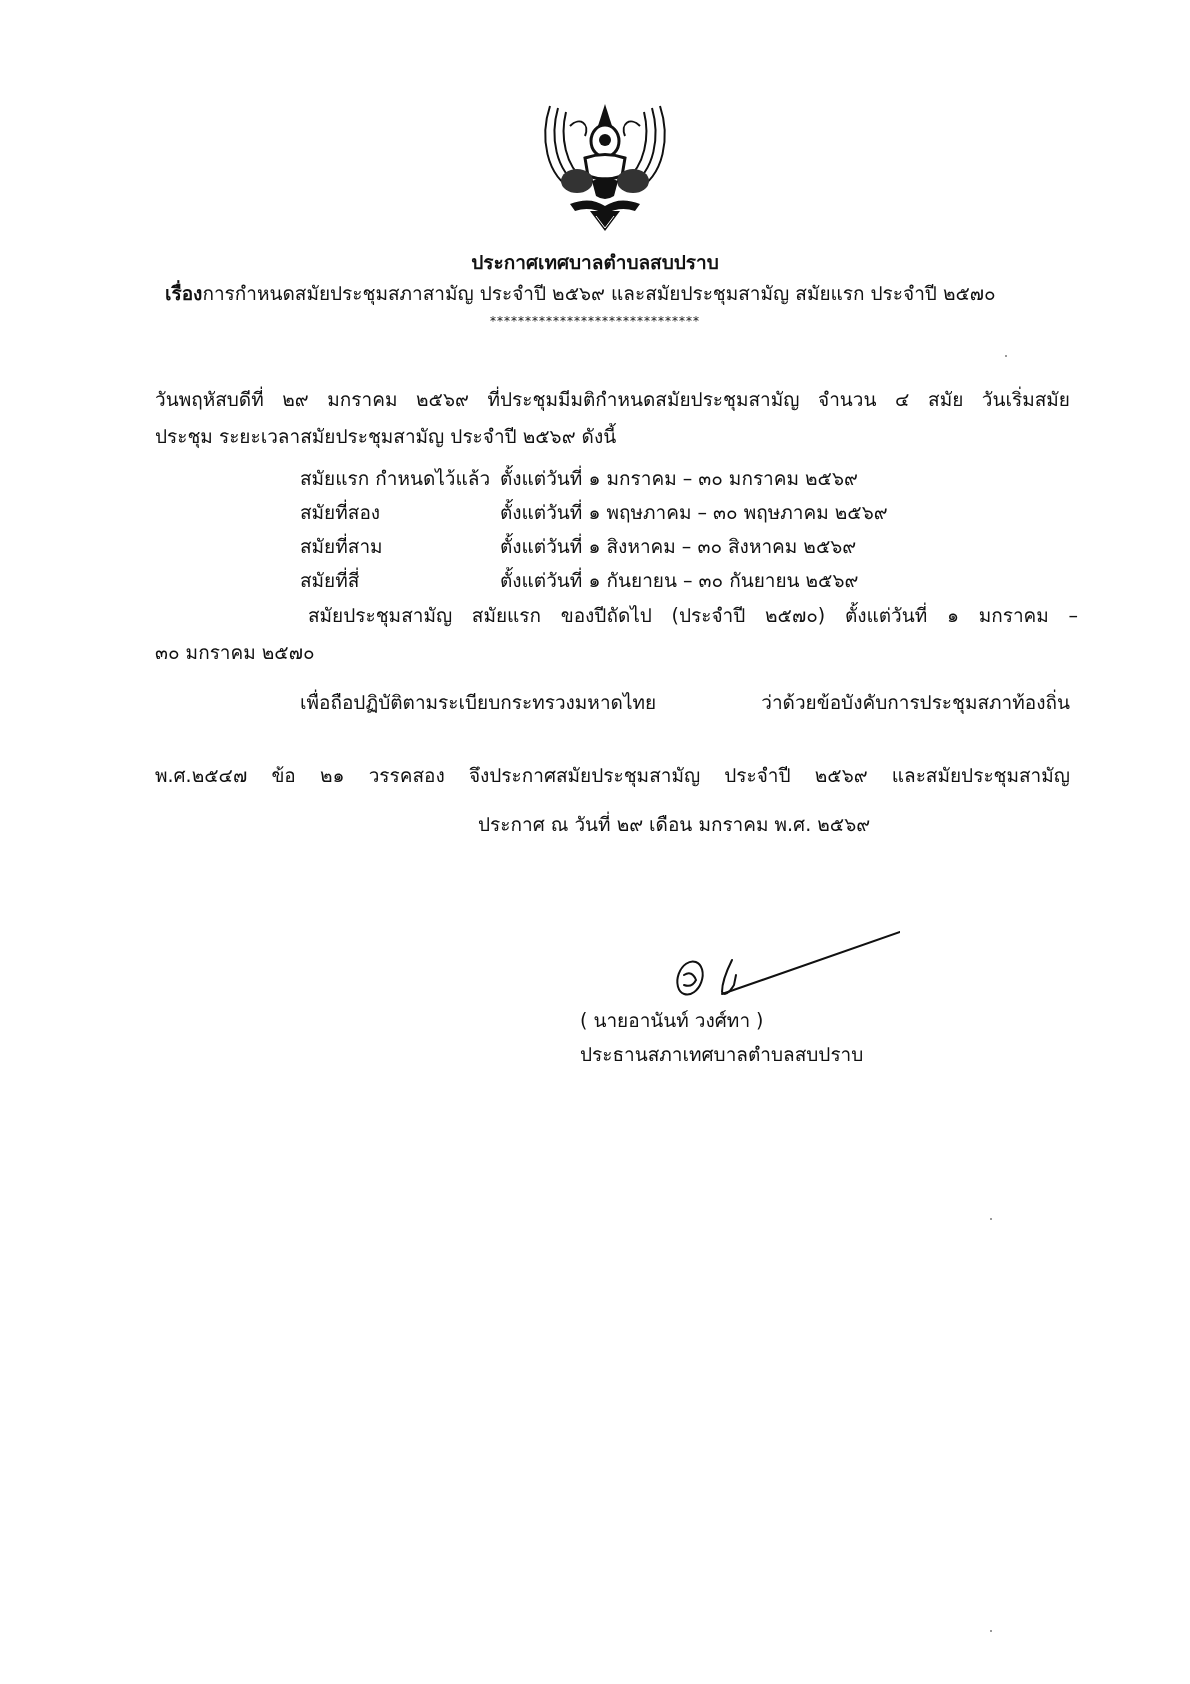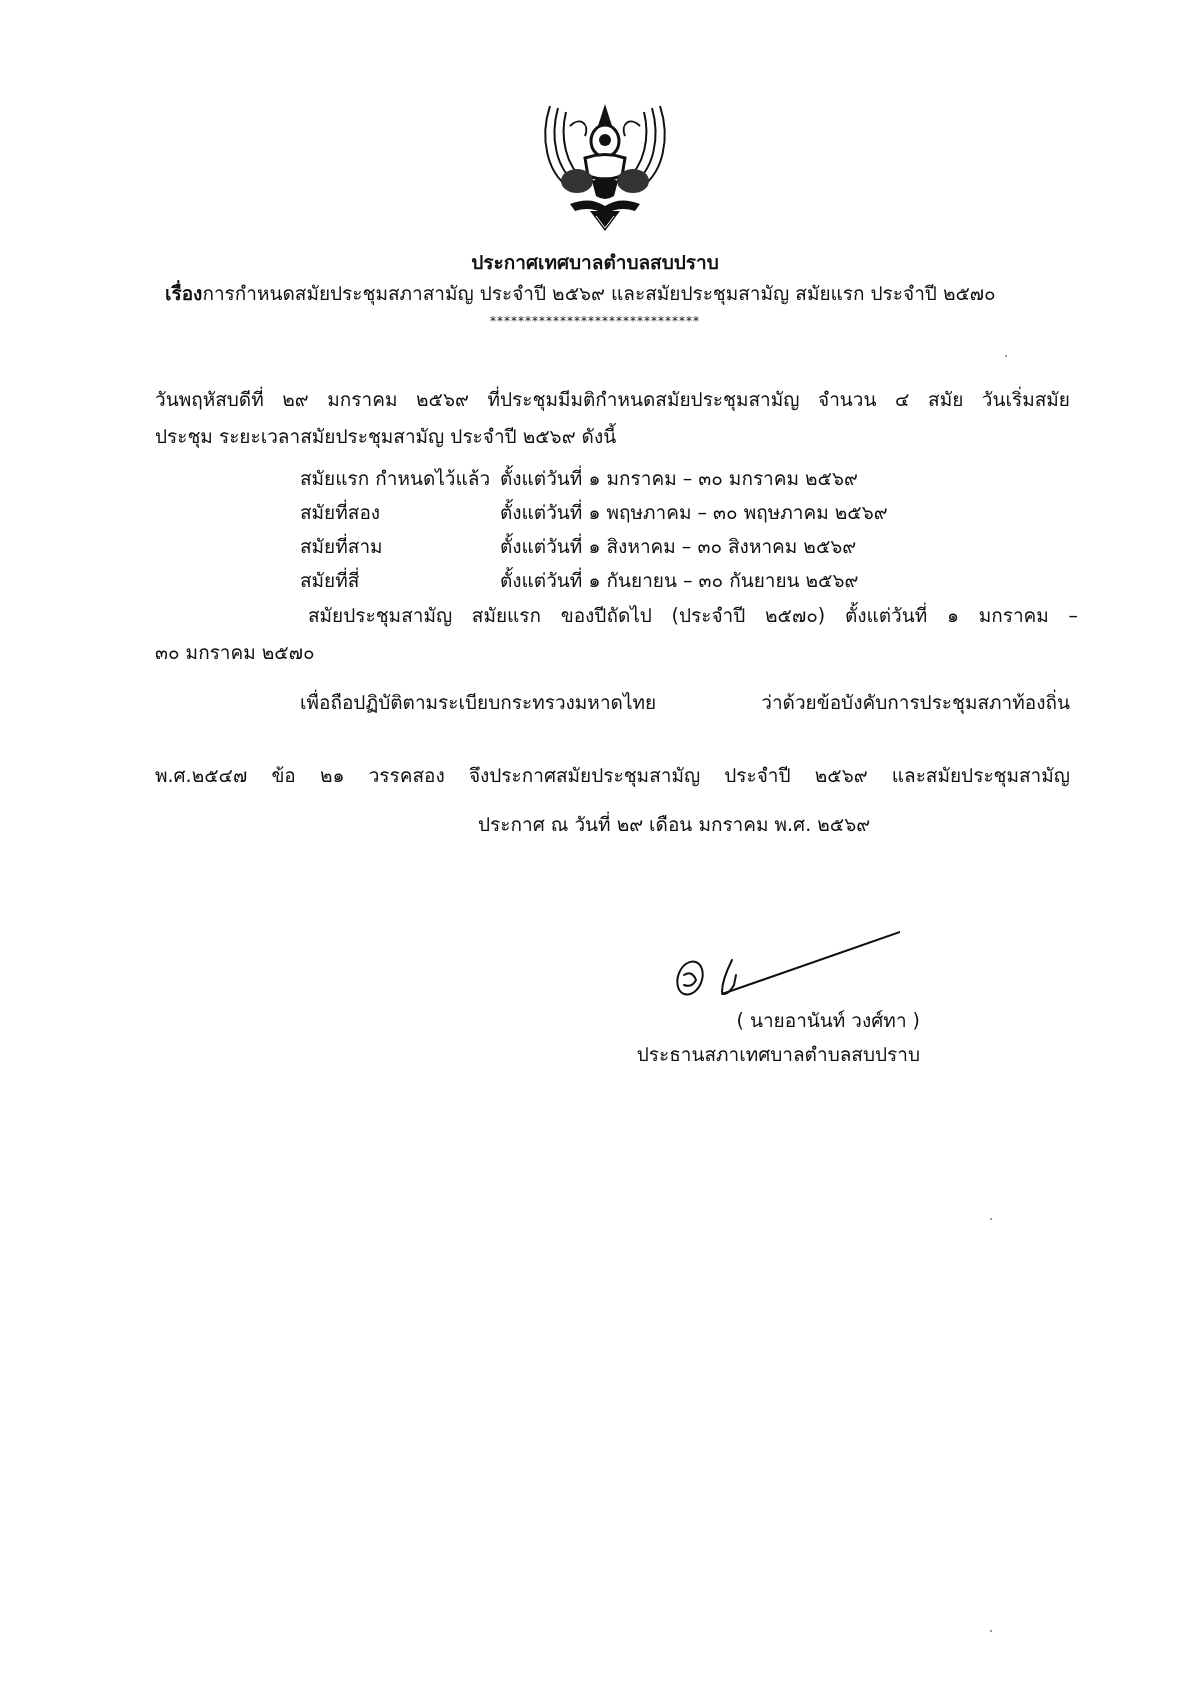--- a/index.html
+++ b/index.html
@@ -12,21 +12,21 @@
   .emblem { position: absolute; left: 530px; top: 96px; width: 150px; height: 140px; }
   .line { position: absolute; white-space: nowrap; font-size: 19px; line-height: 24px; }
   .center { left: 0; width: 1190px; text-align: center; }
   .title { top: 250px; font-weight: bold; font-size: 19px; }
   .subject { top: 281px; left: 165px; }
   .subject b { font-weight: bold; }
   .stars { top: 314px; left: 0; width: 1190px; text-align: center; font-size: 12px; letter-spacing: 1px; line-height: 14px; }
   .justify { left: 155px; width: 915px; text-align: justify; text-align-last: justify; }
   .sess-label { position: absolute; left: 300px; }
   .sess-range { position: absolute; left: 500px; }
-  .sig-block { position: absolute; left: 600px; width: 320px; text-align: right; }
+  .sig-block { position: absolute; left: 580px; width: 320px; text-align: left; }
   .signature { position: absolute; left: 670px; top: 930px; width: 230px; height: 70px; }
   .speck { position: absolute; width: 2px; height: 2px; background: #777; border-radius: 1px; }
 </style>
 </head>
 <body>
 
 <div class="page">
 
   <svg class="emblem" viewBox="0 0 150 140">
     <g fill="none" stroke="#111" stroke-width="2">

